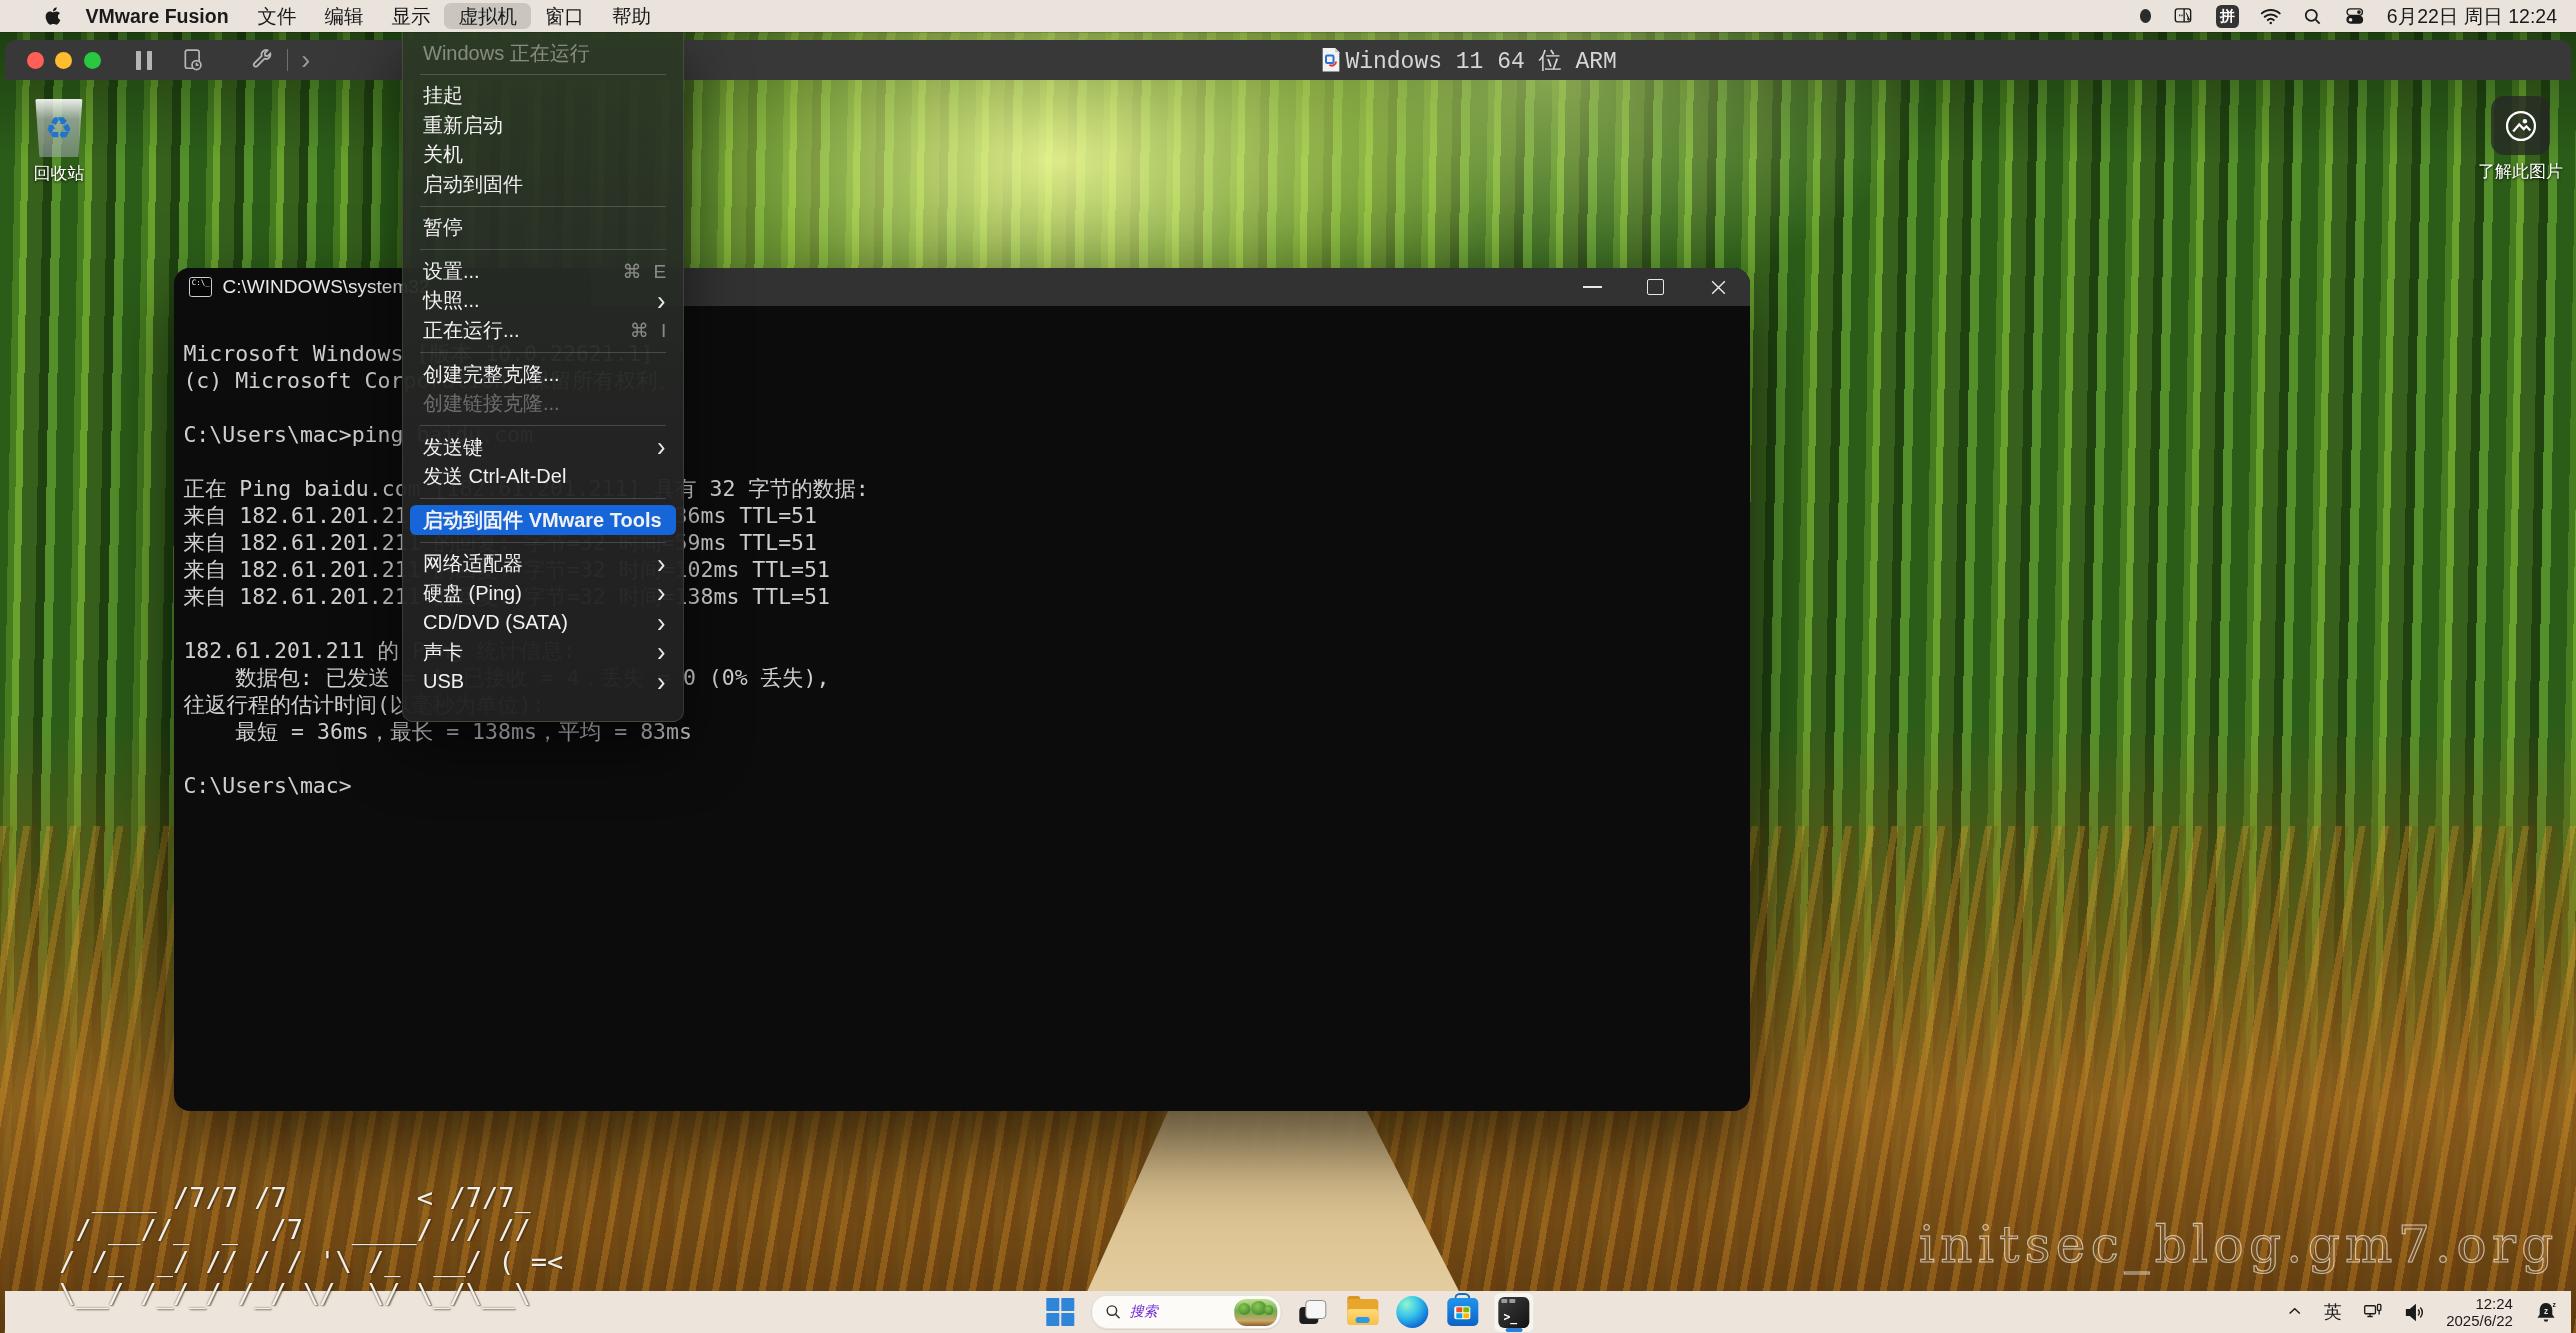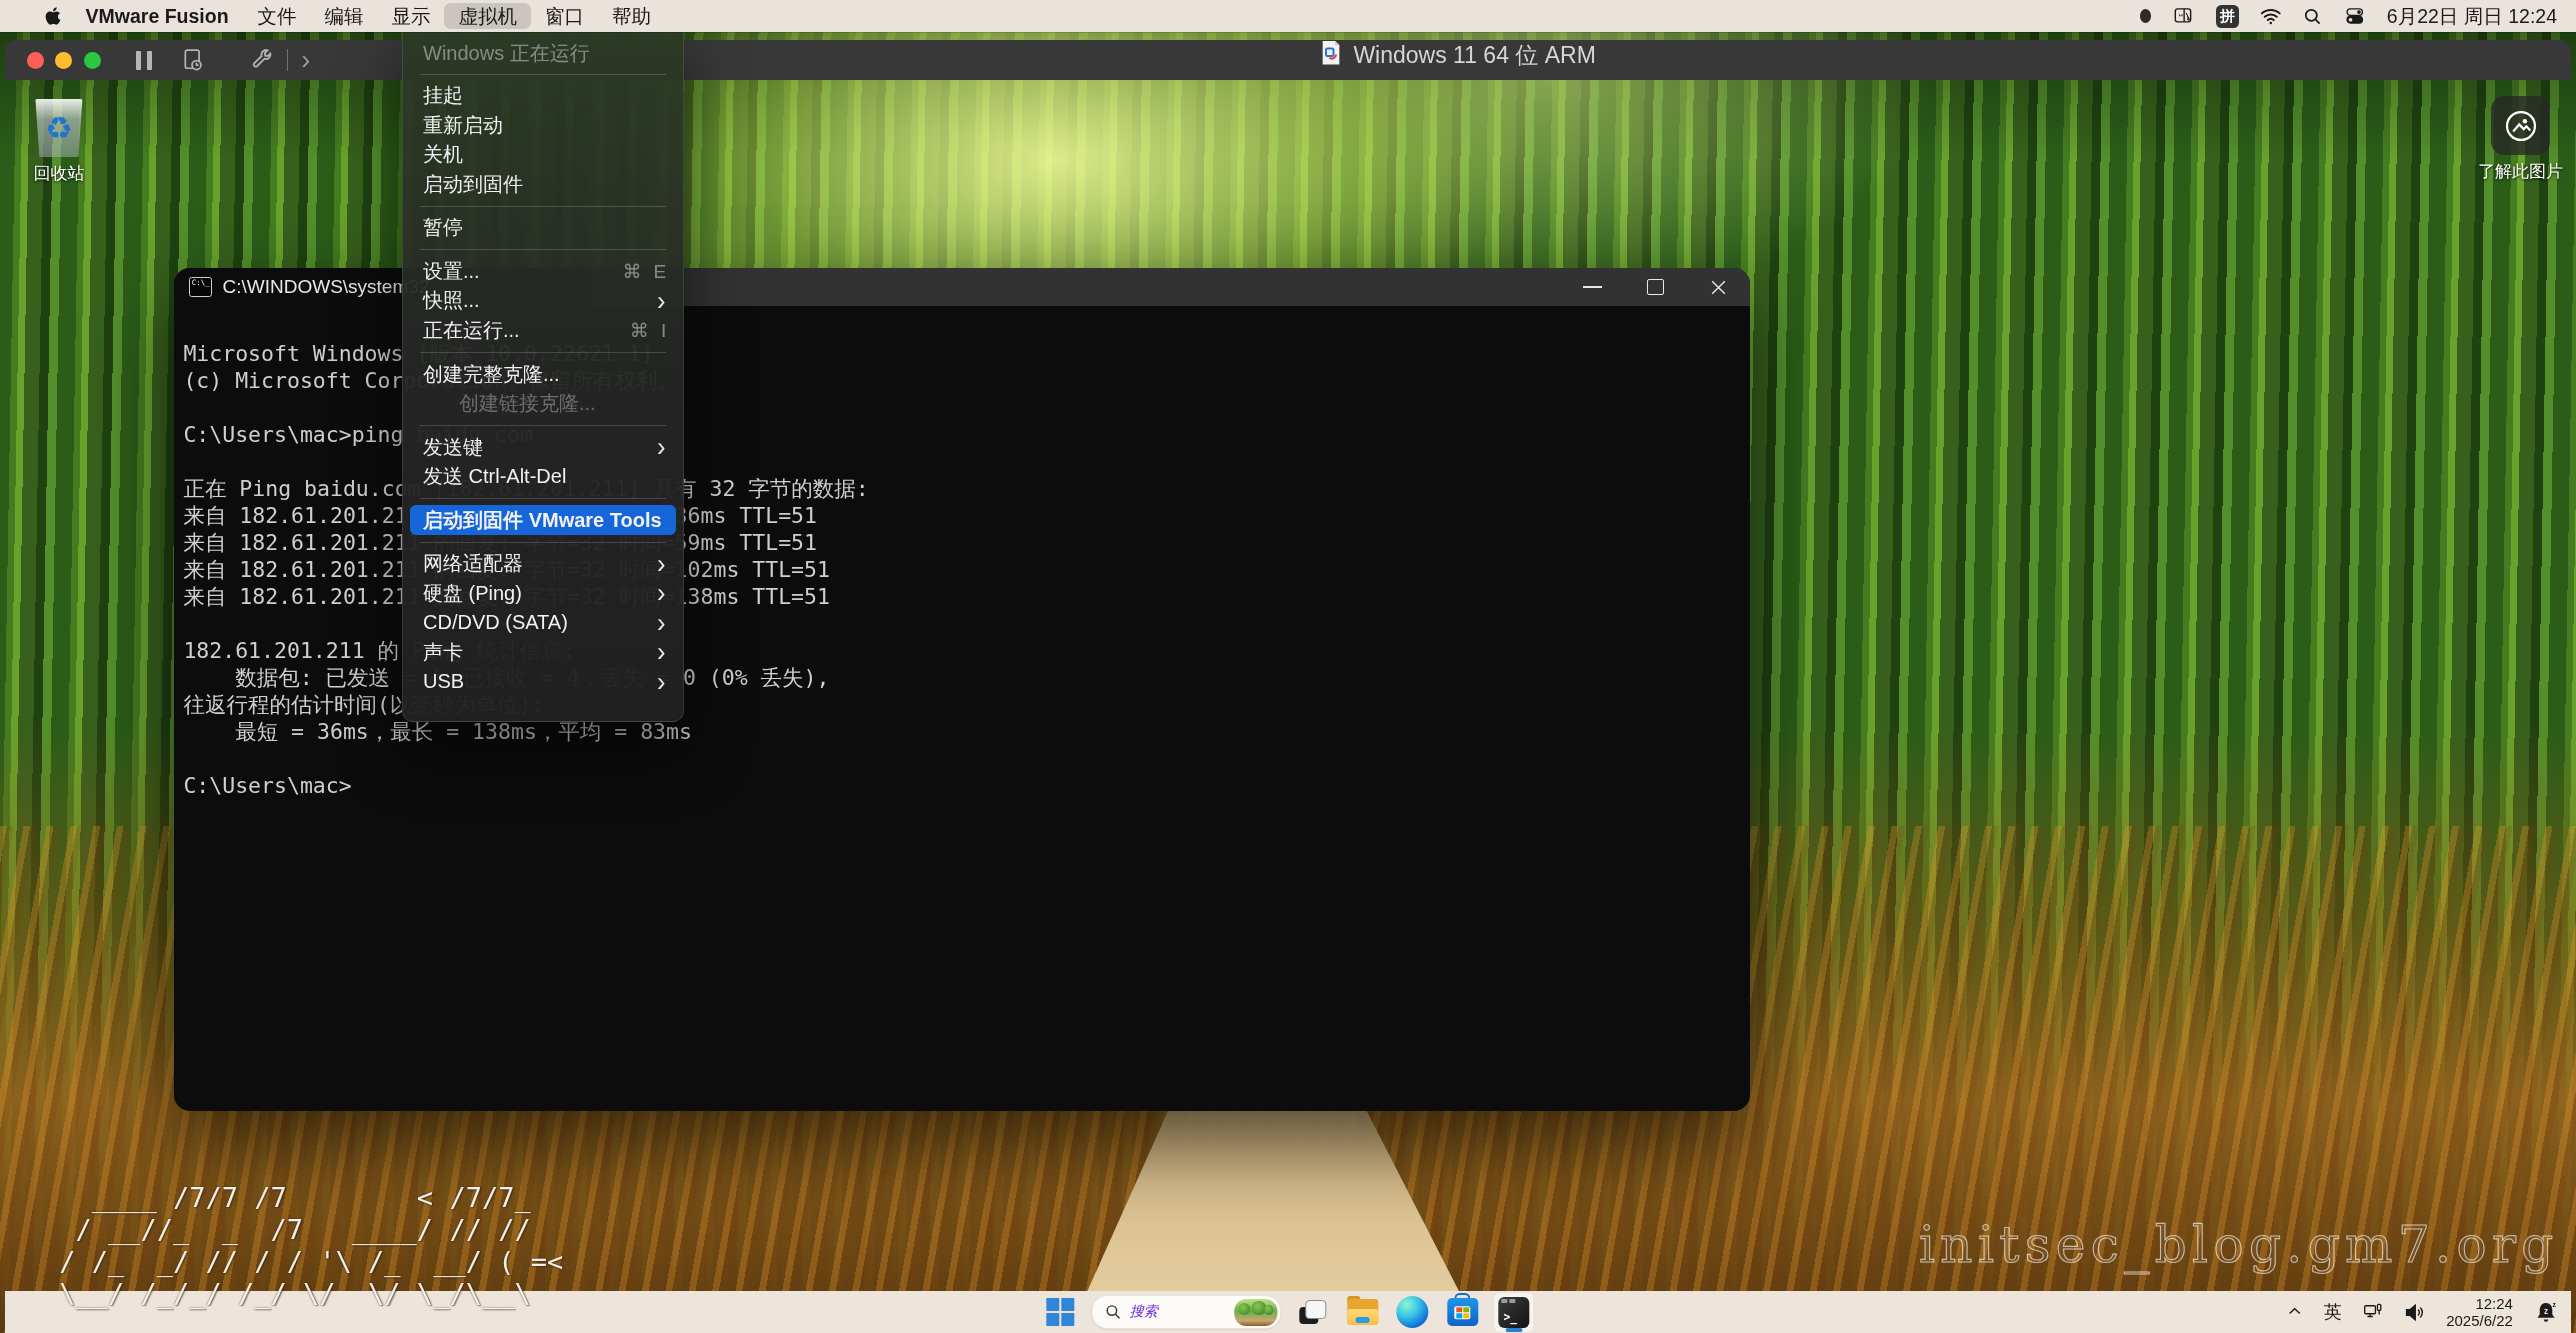--- a/index.html
+++ b/index.html
@@ -38,22 +38,22 @@
   
   .vmbar{position:absolute;left:5.4px;right:5.4px;top:40px;height:40px;z-index:30;background:var(--vmware-titlebar,#383838);
     border-radius:10.7px 10.7px 0 0;display:flex;align-items:center;}
   .tl{width:17px;height:17px;border-radius:50%;margin-right:11.4px;}
   .tl.r{background:var(--traffic-red,#FF5F57);} .tl.y{background:var(--traffic-yellow,#FEBC2E);} .tl.g{background:var(--traffic-green,#28C840);}
   .vmbar .tools{display:flex;align-items:center;color:#b5b5b5;}
   .pausebars{display:flex;gap:5.4px;margin-left:24px;}
   .pausebars i{display:block;width:5.4px;height:19px;background:#b5b5b5;border-radius:0.7px;}
   .vdiv{width:0.7px;height:21.5px;background:rgba(255,255,255,.28);margin:0 13.4px;}
   .vchev{font-size:27px;color:#9a9a9a;line-height:1;}
-  .vmtitle{position:absolute;left:1316px;top:0;height:40px;display:flex;align-items:flex-start;gap:12px;
-    color:#d6d6d6;font-size:23px;}
+  .vmtitle{position:absolute;left:1316px;top:0;height:40px;display:flex;align-items:center;gap:4px;
+    color:#d6d6d6;font-size:23px;font-family:Liberation Mono, monospace;}
 
   
   .dicon{position:absolute;z-index:20;text-align:center;color:#fff;text-shadow:0 1.3px 2.7px rgba(0,0,0,.9);}
   .bin{width:50px;height:58px;margin:0 auto;position:relative;border-radius:4px 4px 6.7px 6.7px;
     background:linear-gradient(180deg,rgba(255,255,255,.9),rgba(205,210,215,.6) 35%,rgba(175,180,190,.5));
     clip-path:polygon(3% 0,97% 0,89% 100%,11% 100%);}
   .bin span{position:absolute;inset:0;display:flex;align-items:center;justify-content:center;
     font-size:31px;color:#1e74cf;text-shadow:none;}
   .picbox{width:59px;height:59px;margin:0 auto;background:rgba(38,40,38,.78);border-radius:13.4px;
     display:flex;align-items:center;justify-content:center;}
@@ -77,21 +77,21 @@
   
   .menu{position:absolute;left:402px;top:32px;width:282px;z-index:90;padding:8px 0 25px;box-sizing:border-box;
     border-radius:0 0 10.7px 10.7px;border:0.7px solid rgba(255,255,255,.10);border-top:none;
     background:linear-gradient(180deg,rgba(44,58,36,.94) 0%,rgba(40,46,38,.95) 28%,rgba(36,37,36,.96) 55%,rgba(33,33,33,.97) 100%);
     box-shadow:0 27px 60px rgba(0,0,0,.55);}
   .mh{height:27px;display:flex;align-items:center;padding:0 20px;color:rgba(255,255,255,.42);font-size:20px;}
   .mi{height:29.5px;display:flex;align-items:center;padding:0 13.4px 0 20px;color:#f1f1f1;font-size:20px;}
   .mi .lbl{flex:1;white-space:nowrap;}
   .mi .sc{color:rgba(255,255,255,.45);font-size:19px;letter-spacing:3.4px;}
   .mi .ch{color:rgba(255,255,255,.9);font-size:25.5px;line-height:1;transform:scaleY(1.1);margin-right:4px;}
-  .mi.dis{color:rgba(255,255,255,.33);margin-left:36px;}
+  .mi.dis{color:rgba(255,255,255,.33);}
   .mi.hl{background:var(--accent-blue,#1766D9);border-radius:6px;margin:0 6.7px;padding:0 8px 0 13.4px;font-weight:600;}
   .msep{height:0.7px;background:rgba(255,255,255,.17);margin:6.7px 17.4px;}
 
   
   .ascii{position:absolute;left:43px;top:1182px;z-index:55;white-space:pre;margin:0;
     font:27px/32px "DejaVu Sans Mono",monospace;color:rgba(255,255,255,.92);
     text-shadow:0 0 2px rgba(60,40,10,.85),1.3px 1.3px 1.3px rgba(60,40,10,.5);}
   .urlmark{position:absolute;right:17.4px;top:1216px;z-index:55;font-family:"DejaVu Serif",serif;font-size:50px;
     letter-spacing:5.4px;color:rgba(255,255,255,.05);-webkit-text-stroke:1.1px rgba(255,255,255,.62);}
 

